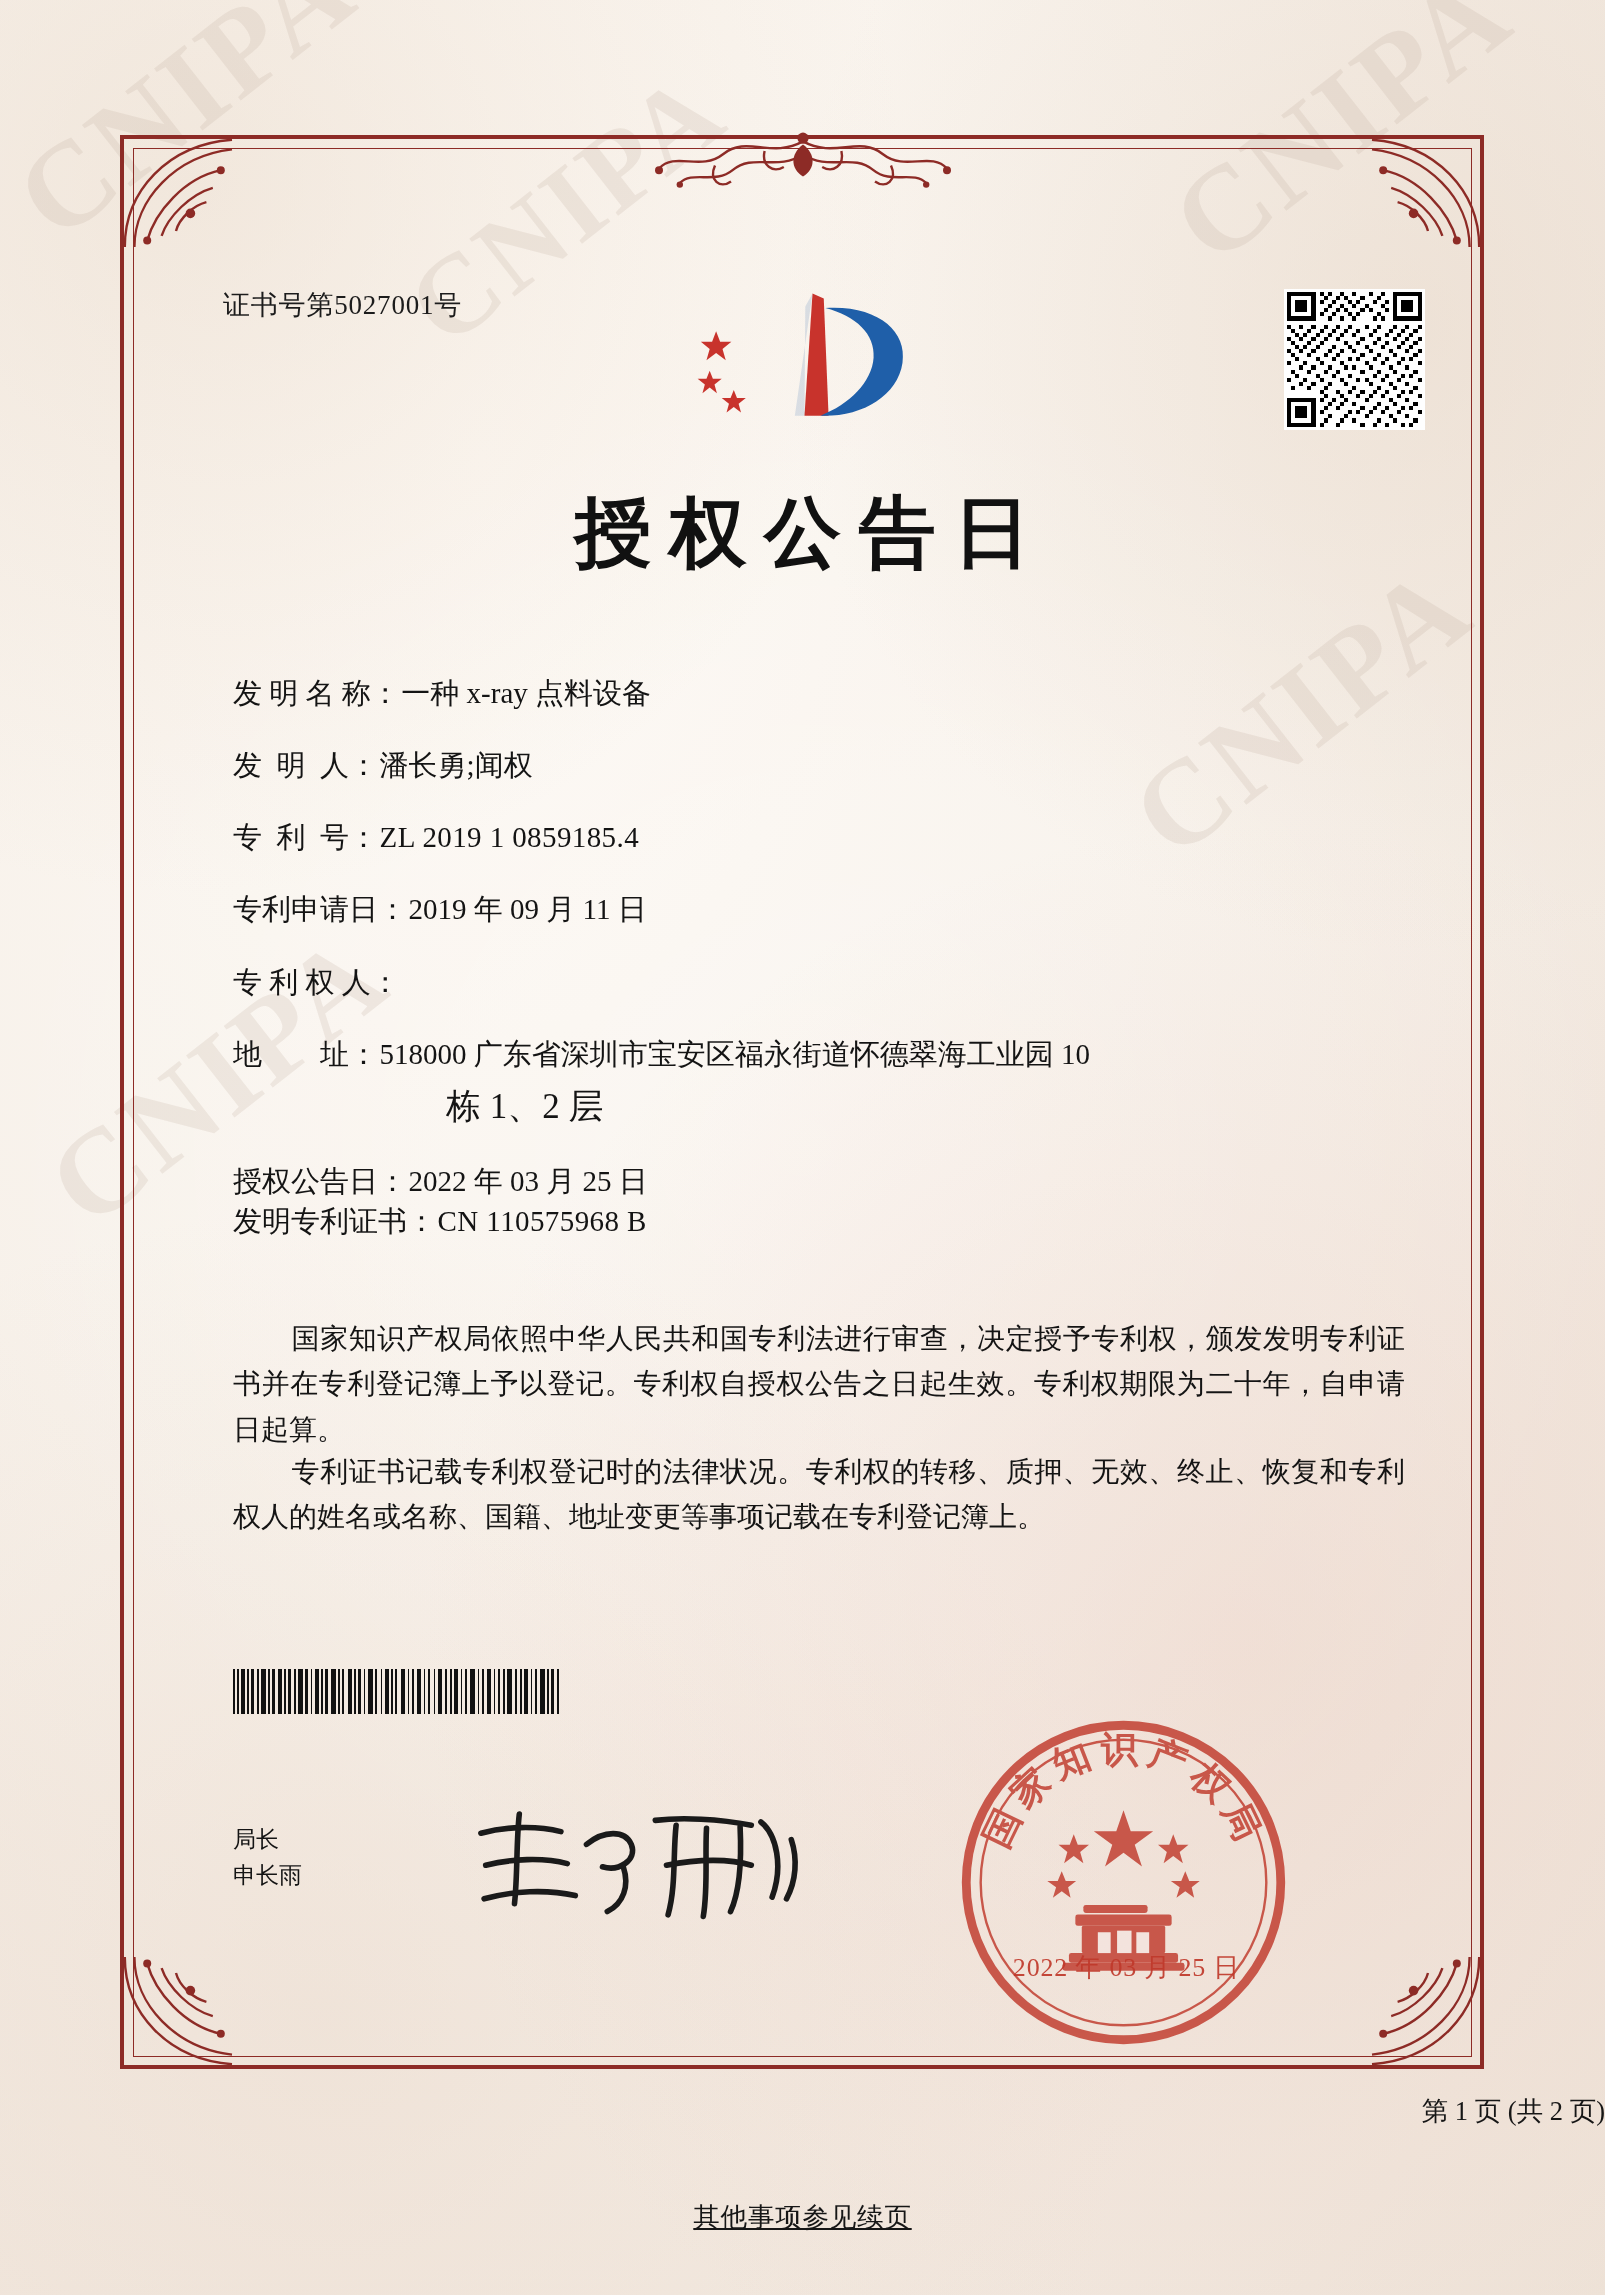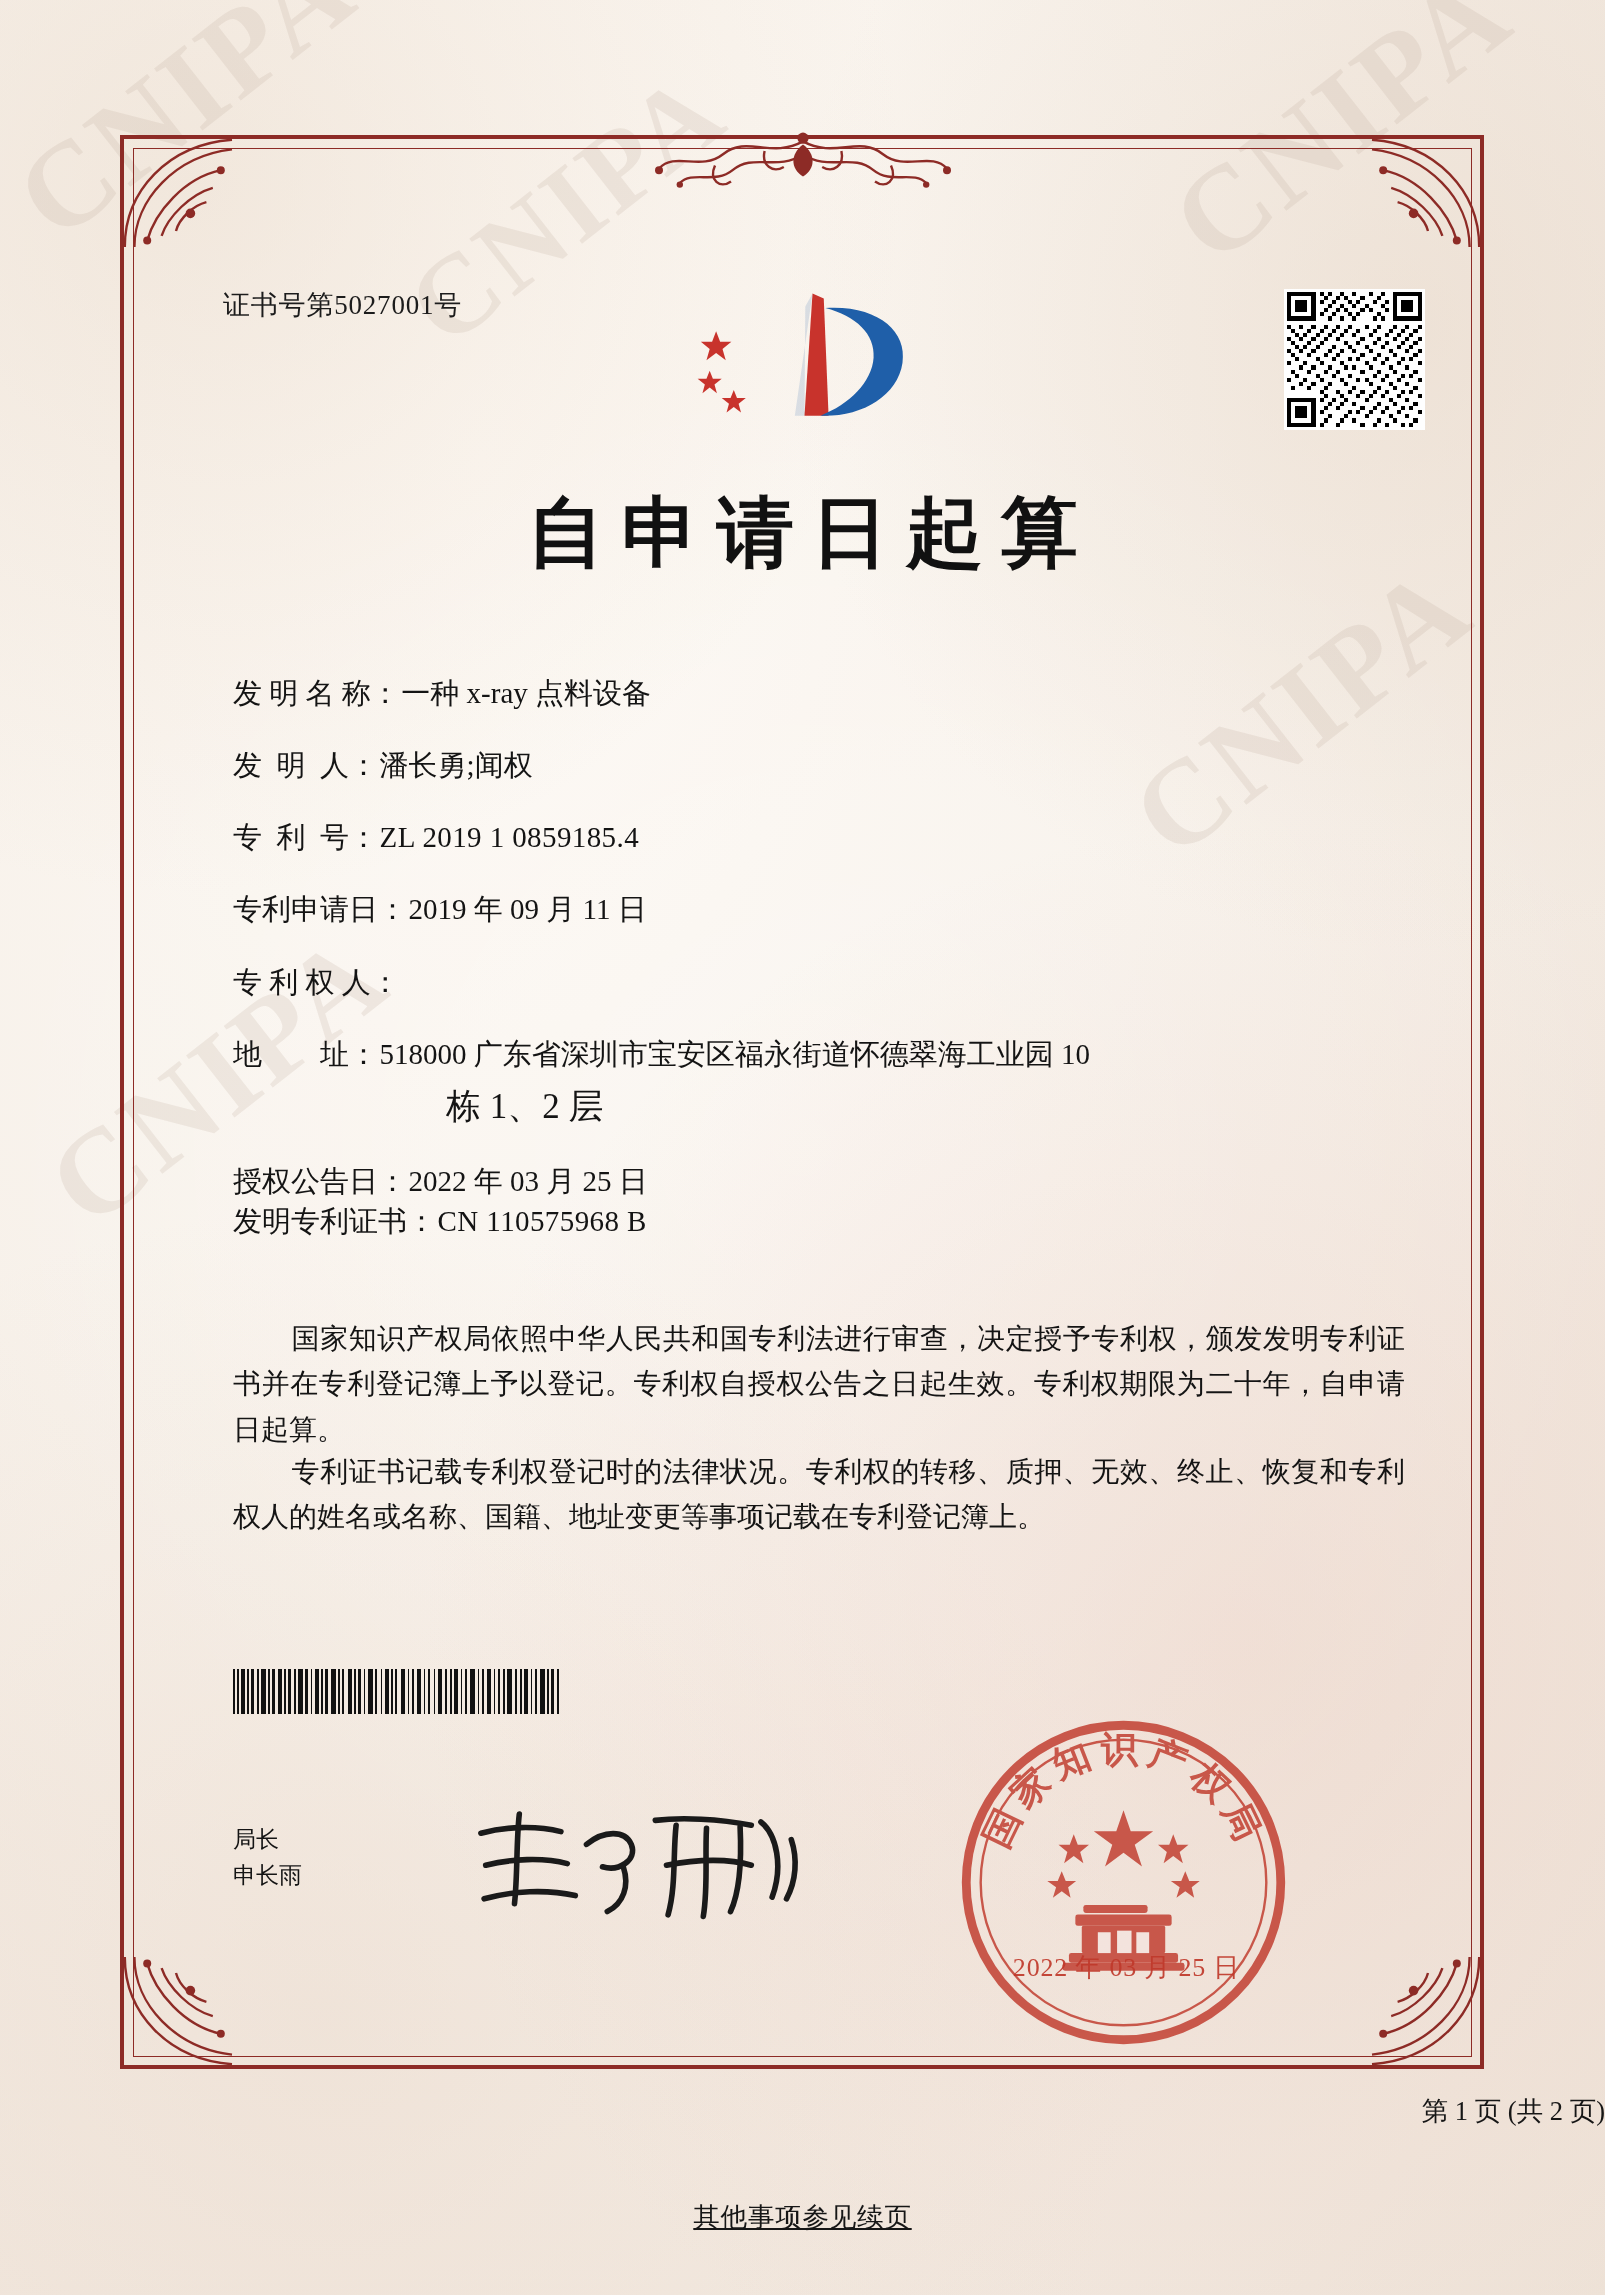--- a/index.html
+++ b/index.html
@@ -630,21 +630,21 @@
           <rect x="12" y="32" width="1" height="1"></rect>
           <rect x="18" y="32" width="1" height="1"></rect>
           <rect x="21" y="32" width="1" height="1"></rect>
           <rect x="24" y="32" width="1" height="1"></rect>
           <rect x="28" y="32" width="1" height="1"></rect>
           <rect x="30" y="32" width="1" height="1"></rect>
       </g>
     </svg>
   </div>
 
-  <div class="main-title">自申请日起算</div>
+  <div class="main-title">授权公告日</div>
 
   <div class="fields">
     <div class="field-row">
       <span class="f-label">发 明 名 称：</span>
       <span class="f-value">一种 x-ray 点料设备</span>
     </div>
     <div class="field-row">
       <span class="f-label">发  明  人：</span>
       <span class="f-value">潘长勇;闻权</span>
     </div>

